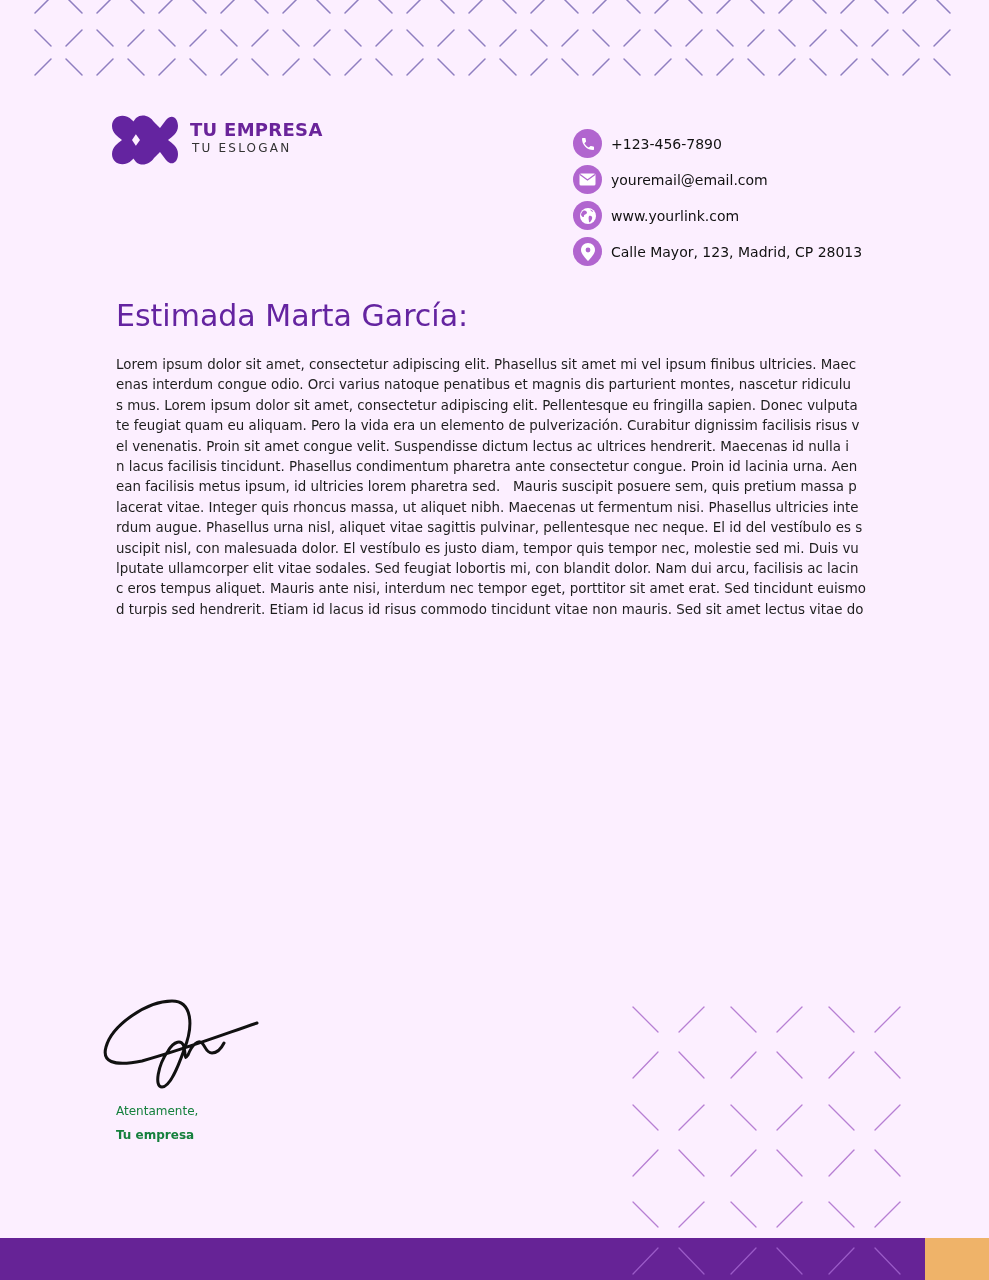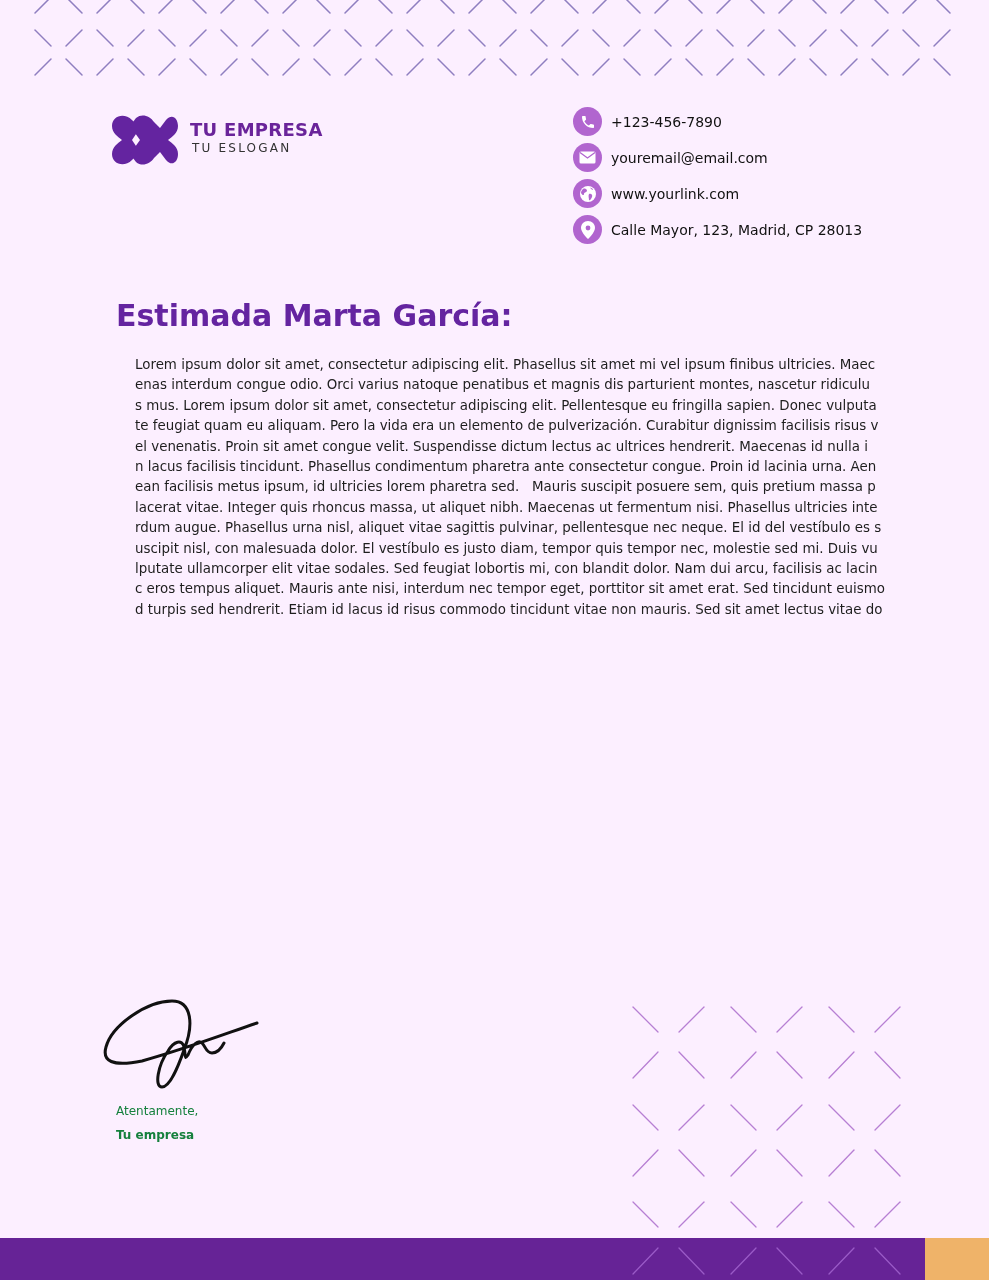--- a/index.html
+++ b/index.html
@@ -7,27 +7,27 @@
       width: 989px; height: 1280px; position: relative; overflow: hidden;
       background: #fcefff;
       font-family: "Liberation Sans", sans-serif;
       color: #1a1a1a;
     }
     .pattern { position: absolute; }
     .logo { position: absolute; left: 110px; top: 114px; width: 68px; height: 52px; }
     .brand { position: absolute; left: 190px; top: 119px; }
     .brand-name { font-family: "DejaVu Sans", sans-serif; font-weight: bold; font-size: 18px; color: #6a249a; letter-spacing: 0.3px; }
     .brand-slogan { font-family: "DejaVu Sans", sans-serif; font-size: 12px; color: #333; letter-spacing: 2.2px; margin-top: 1px; margin-left: 2px; }
-    .contacts { position: absolute; left: 573px; top: 107px; text-align: right; }
+    .contacts { position: absolute; left: 573px; top: 129px; text-align: right; }
     .contact { display: flex; align-items: center; height: 29px; margin-bottom: 7px; }
     .contact .ic { width: 29px; height: 29px; border-radius: 50%; background: #b165cf; display: flex; align-items: center; justify-content: center; flex: 0 0 29px; }
     .contact .txt { margin-left: 9px; font-size: 15px; color: #111; font-family: "DejaVu Sans", sans-serif; font-size: 14px; }
-    .greeting { position: absolute; left: 116px; top: 298px; font-family: "DejaVu Sans", sans-serif; font-size: 30px; color: #6424a0; font-weight: 700; }
+    .greeting { position: absolute; left: 116px; top: 298px; font-family: "DejaVu Sans", sans-serif; font-size: 30px; color: #6424a0; font-weight: 400; }
     .body-text { position: absolute; left: 116px; top: 355px; width: 760px; font-family: "DejaVu Sans", sans-serif; font-size: 13.4px; line-height: 20.4px; color: #1e1e1e; }
-    .body-text div { white-space: pre; margin-left: 19px; }
+    .body-text div { white-space: pre; }
     .signature { position: absolute; left: 102px; top: 995px; }
     .closing { position: absolute; left: 116px; top: 1099px; font-family: "DejaVu Sans", sans-serif; font-size: 12px; line-height: 24px; color: #15803d; }
     .closing .sig-company { font-weight: bold; }
     .footer-bar { position: absolute; left: 0; top: 1238px; width: 925px; height: 42px; background: #662396; }
     .footer-accent { position: absolute; left: 925px; top: 1238px; width: 64px; height: 42px; background: #efb369; }
   </style>
 </head>
 <body>
 
 <svg class="pattern" style="left:0;top:0" width="989" height="90" id="top-pattern">

